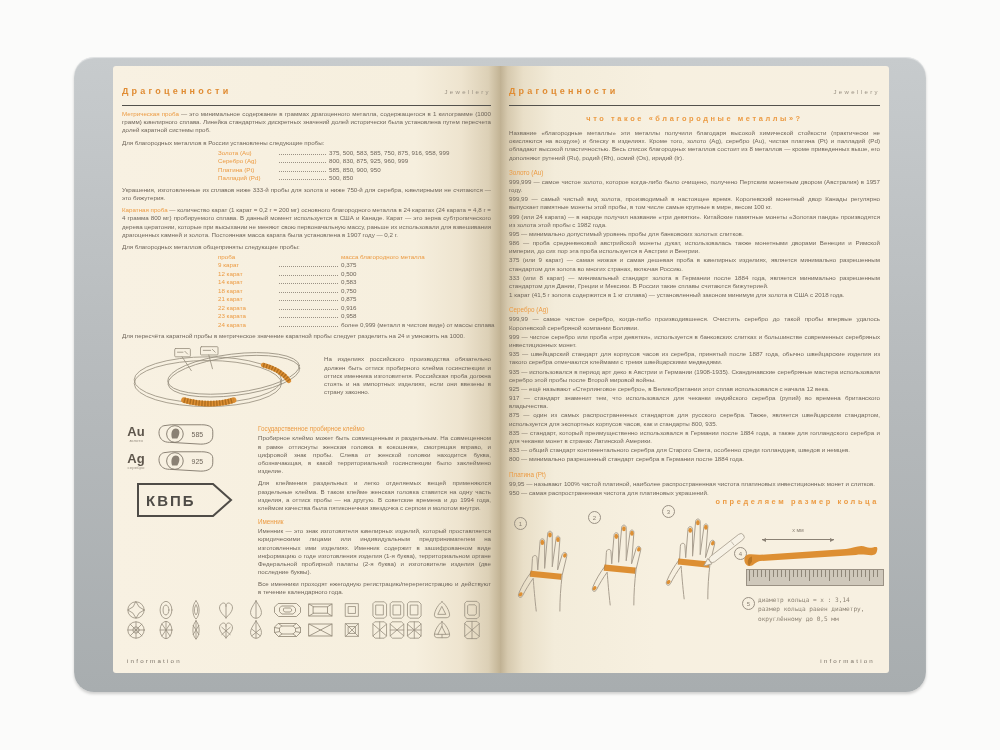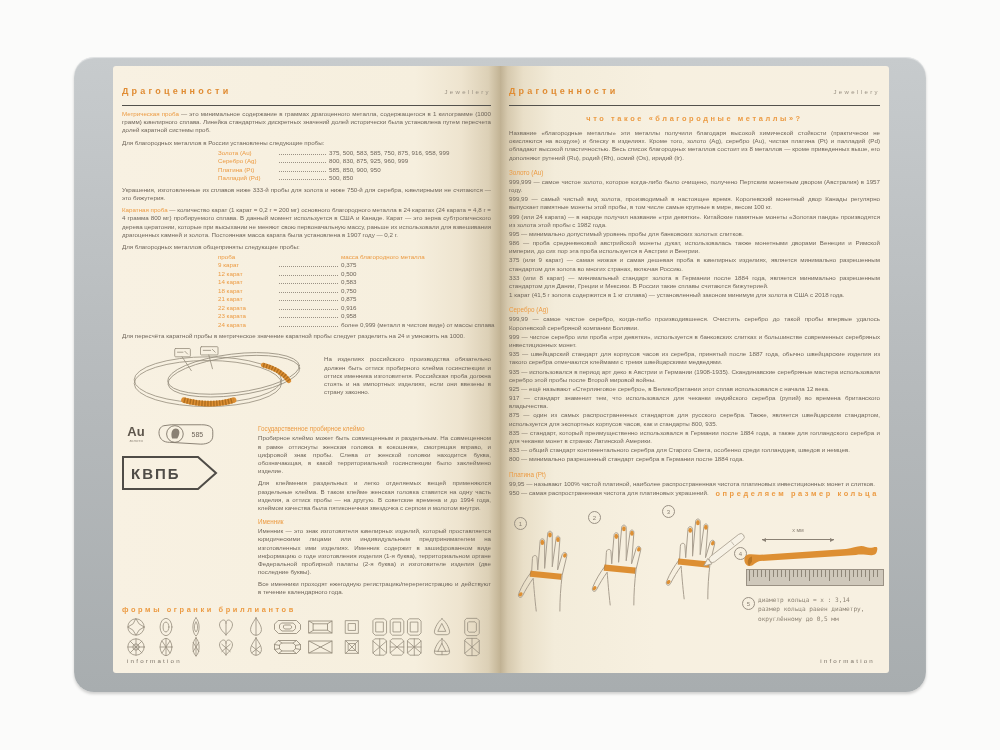--- a/index.html
+++ b/index.html
@@ -34,34 +34,34 @@
   .bracelet{width:192px;flex:none;}
   .hm-flex .txt{margin-top:12px;}
   .cols{display:flex;gap:10px;margin-top:2px;}
   .col-l{width:126px;flex:none;}
   .col-r{flex:1;}
   .stamp-row{display:flex;align-items:center;gap:4px;margin-top:3px;}
   .stamp-sym{width:28px;text-align:center;flex:none;}
   .stamp-sym b{font-size:13px;color:#5e564c;display:block;line-height:1;}
   .stamp-sym i{font-style:normal;font-size:4.4px;color:#9a9184;display:block;}
   .stamp-svg{width:64px;height:24px;display:block;}
-  .kvpb{margin-top:10px;}
+  .kvpb{margin-top:10px;text-align:center;}
   .dgrid{display:flex;gap:2px;margin-top:3px;align-items:flex-start;}
   .dcell{flex:none;width:28px;text-align:center;}
   .dcell.wide{width:31px;}
   .dcell.xwide{width:58px;}
   .di{display:block;margin:0 auto;}
   .footer{position:absolute;bottom:9px;font-size:6.2px;letter-spacing:2.2px;color:#7d756a;}
   .page-left .footer{left:14px;}
   .page-right .footer{right:14px;}
   .sec.right{text-align:center;}
   .entry{font-size:6.2px;line-height:1.32;color:#6e655a;text-align:justify;margin:0 0 1px;}
   .metal-head{font-size:6.3px;color:#ec9b43;margin:7px 0 2px;}
   .ring{position:absolute;left:10px;right:10px;bottom:20px;height:172px;}
-  .ring .sec{position:absolute;top:8px;right:0;margin:0;}
+  .ring .sec{position:absolute;top:16px;right:0;margin:0;}
   .hands-svg{position:absolute;left:0;top:18px;width:237px;height:122px;}
   .step{position:absolute;width:11px;height:11px;border:1px solid #9a9184;border-radius:50%;
     font-size:6px;color:#8a8174;display:flex;align-items:center;justify-content:center;background:transparent;}
   .ribbon-svg{position:absolute;left:232px;top:60px;width:142px;height:30px;}
   .measure{position:absolute;left:252px;top:46px;width:72px;text-align:center;font-size:5.4px;color:#8a8174;}
   .arrow{position:relative;height:5px;border-bottom:1px solid #8a8174;margin-top:1px;}
   .arrow::before,.arrow::after{content:"";position:absolute;bottom:-3px;width:0;height:0;border-top:2.5px solid transparent;border-bottom:2.5px solid transparent;}
   .arrow::before{left:0;border-right:4px solid #8a8174;}
   .arrow::after{right:0;border-left:4px solid #8a8174;}
   .ruler{position:absolute;left:236px;top:88px;width:136px;height:15px;background:#cfc8bb;border:1px solid #9a9184;}
@@ -230,41 +230,52 @@
                   <i>золото</i>
                 </div>
                 <svg class="stamp-svg" viewBox="0 0 66 26">
                   <path class="stampln" d="M9,4 C5,5 3,9 4,14 C5,19 9,22 15,22 L49,24 C57,24 62,21 62,15 L62,10 C62,5 57,3 50,3 L17,3 Z"></path>
                   <circle class="stampln" cx="21" cy="13" r="9"></circle>
                   <path class="head" d="M18,18 C16,12 18,7 22,7 C25.5,7 26.5,10.5 25.5,13.5 C25,15.5 23.5,18 23.5,18 Z"></path>
                   <text class="stampnum" x="39" y="16.5">585</text>
                 </svg>
               </div>
 
+              <div class="stamp-row">
+                <div class="stamp-sym">
+                  <b>Ag</b>
+                  <i>серебро</i>
+                </div>
+                <svg class="stamp-svg" viewBox="0 0 66 26">
+                  <path class="stampln" d="M9,4 C5,5 3,9 4,14 C5,19 9,22 15,22 L49,24 C57,24 62,21 62,15 L62,10 C62,5 57,3 50,3 L17,3 Z"></path>
+                  <circle class="stampln" cx="21" cy="13" r="9"></circle>
+                  <path class="head" d="M18,18 C16,12 18,7 22,7 C25.5,7 26.5,10.5 25.5,13.5 C25,15.5 23.5,18 23.5,18 Z"></path>
+                  <text class="stampnum" x="39" y="16.5">925</text>
+                </svg>
+              </div>
 
 
             </div>
           <div class="kvpb">
             <svg width="96" height="34" viewBox="0 0 96 34">
               <polygon class="kv-outline" points="1,1 76,1 94,17 76,33 1,33"></polygon>
               <text class="kv-text" x="9" y="23">КВПБ</text>
             </svg>
           </div>
         </div>
         <div class="col-r">
           <div class="subhead">Государственное пробирное клеймо</div>
           <p class="txt" style="margin-top:2px">Пробирное клеймо может быть совмещенным и раздельным. На совмещенном в рамке оттиснуты женская головка в кокошнике, смотрящая вправо, и цифровой знак пробы. Слева от женской головки находится буква, обозначающая, в какой территориальной госинспекции было заклеймено изделие.</p>
           <p class="txt">Для клеймения раздельных и легко отделяемых вещей применяются раздельные клейма. В таком клейме женская головка ставится на одну часть изделия, а оттиск пробы — на другую. В советские времена и до 1994 года, клеймом качества была пятиконечная звездочка с серпом и молотом внутри.</p>
           <div class="subhead">Именник</div>
           <p class="txt" style="margin-top:2px">Именник — это знак изготовителя ювелирных изделий, который проставляется юридическими лицами или индивидуальным предпринимателем на изготовленных ими изделиях. Именник содержит в зашифрованном виде информацию о годе изготовления изделия (1-я буква), территориальном органе Федеральной пробирной палаты (2-я буква) и изготовителе изделия (две последние буквы).</p>
           <p class="txt">Все именники проходят ежегодную регистрацию/перерегистрацию и действуют в течение календарного года.</p>
         </div>
       </div>
 
-      <div class="sec">формы огранки бриллиантов</div>
 
       <div class="dgrid">
         <div class="dcell">
           <svg class="di" width="24" height="20" viewBox="-12 -11 24 22">
               <circle class="ln" r="9"></circle>
               <polygon class="ln" points="0,-9 3.4,-3.4 9,0 3.4,3.4 0,9 -3.4,3.4 -9,0 -3.4,-3.4"></polygon>
             </svg>
           <svg class="di" width="24" height="20" viewBox="-12 -11 24 22">
               <circle class="ln" r="9"></circle>
               <path class="ln" d="M0,-9 V9 M-9,0 H9 M-6.4,-6.4 L6.4,6.4 M6.4,-6.4 L-6.4,6.4"></path>

